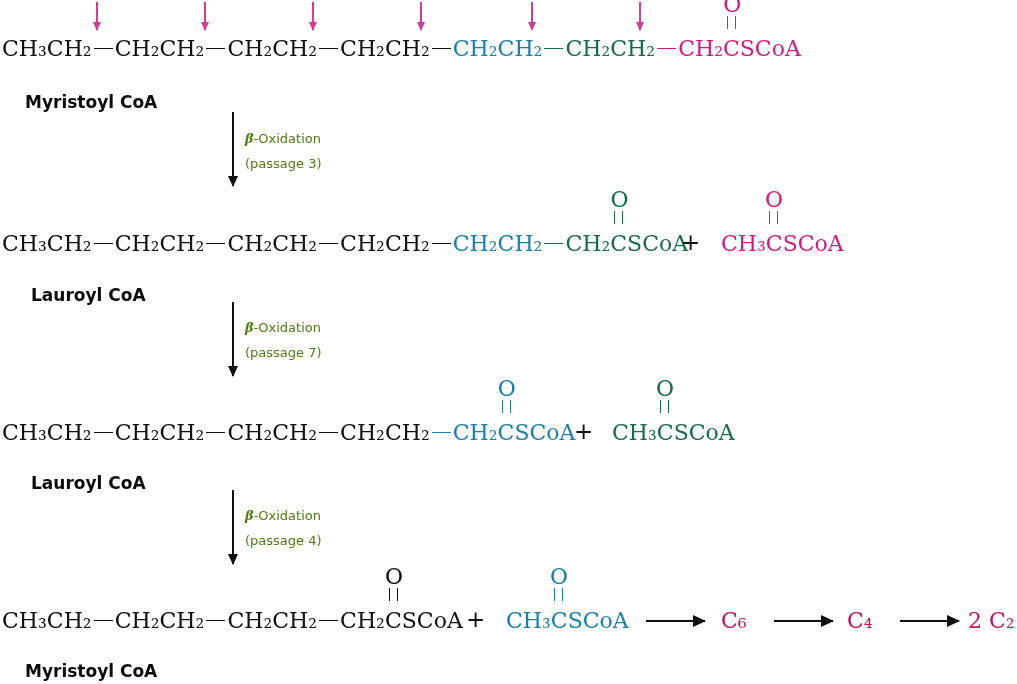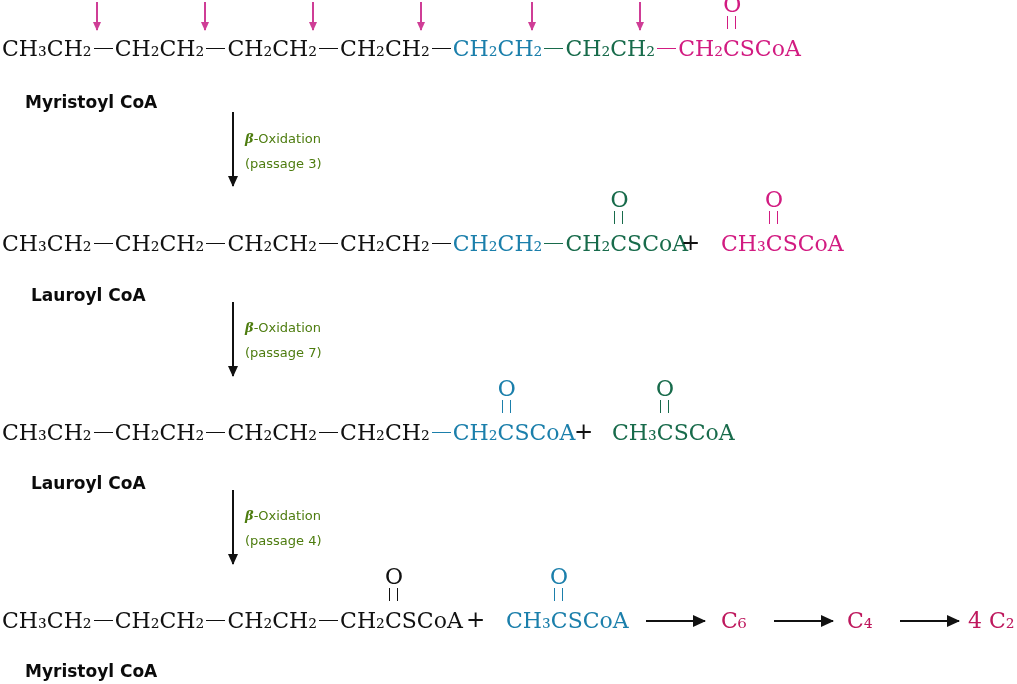--- a/index.html
+++ b/index.html
@@ -216,15 +216,15 @@
   <span class="acyl c-blue"><span class="o-atom" style="left:44px;">O</span><span class="dbl" style="left:48px;"></span><span>CH₃CSCoA</span></span>
 </div>
 
 <div class="rxn-arrow" style="left:646px; top:620px; width:59px;"></div>
 <div class="cn-term" style="left:721px; top:610px;">C₆</div>
 
 <div class="rxn-arrow" style="left:774px; top:620px; width:59px;"></div>
 <div class="cn-term" style="left:847px; top:610px;">C₄</div>
 
 <div class="rxn-arrow" style="left:900px; top:620px; width:59px;"></div>
-<div class="cn-term" style="left:968px; top:610px;">4 C₂</div>
+<div class="cn-term" style="left:968px; top:610px;">2 C₂</div>
 
 <div class="cmpd-label abs" style="left:25px; top:661px;">Myristoyl CoA</div>
 
 </body></html>

